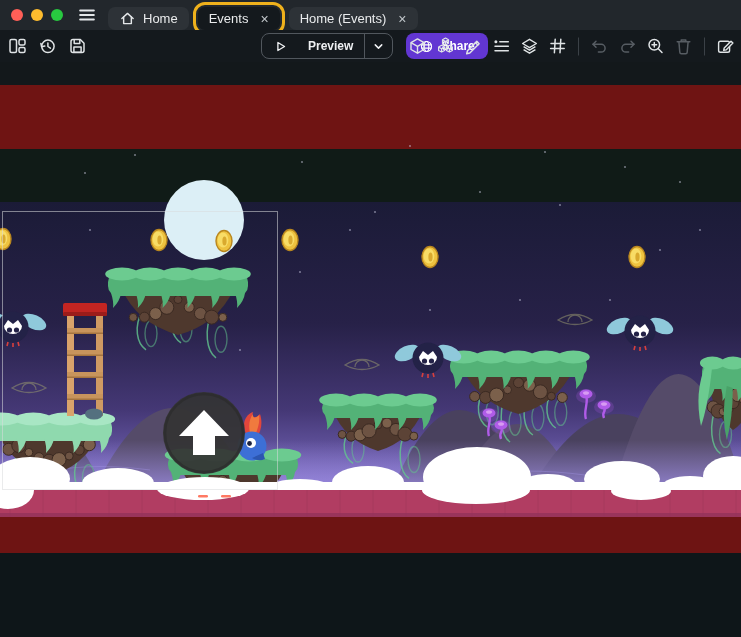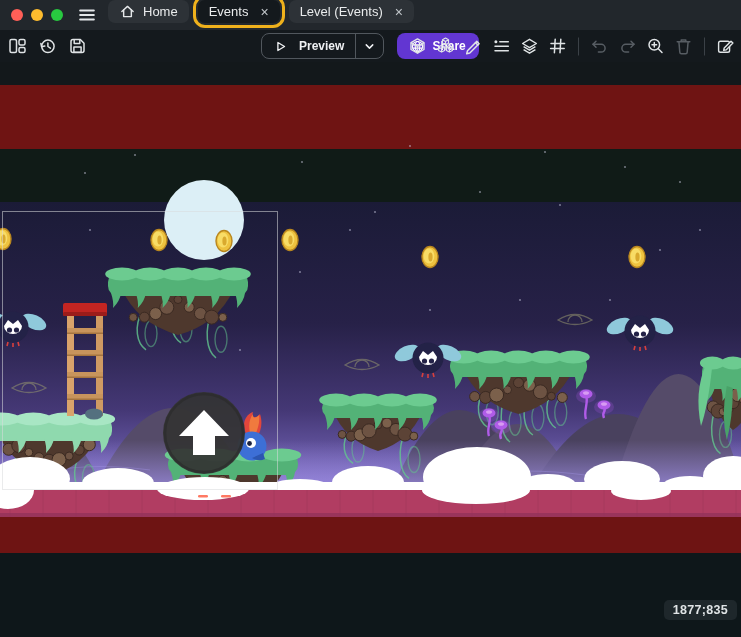--- a/index.html
+++ b/index.html
@@ -5,37 +5,37 @@
   *{margin:0;padding:0;box-sizing:border-box}
   html,body{width:741px;height:637px;overflow:hidden;background:#0e1619;
     font-family:"Liberation Sans","DejaVu Sans",sans-serif}
   .app{position:relative;width:741px;height:637px}
 
   
   .titlebar{height:30px;background:#22272c;display:flex;align-items:center;padding-left:11px}
   .traffic{display:flex;gap:8px;margin-right:13px}
   .tl{width:12px;height:12px;border-radius:50%;cursor:pointer}
   .hamburger{width:22px;height:22px;display:flex;align-items:center;justify-content:center;margin-right:10px;cursor:pointer}
-  .tabs{display:flex;align-items:flex-start;gap:9px;height:100%}
+  .tabs{display:flex;align-items:flex-end;gap:9px;height:100%}
   .tab{display:flex;align-items:center;gap:7px;height:23px;padding:0 11px;border-radius:7px;
     background:#2d3237;color:#e9ebec;font-size:13px;cursor:pointer;white-space:nowrap}
   .tab .close{color:#c2c7cb;font-size:14px;line-height:1;margin-left:5px;cursor:pointer}
   .tab.active{background:#14191d;outline:3px solid #efb11c;outline-offset:2px}
 
   
   .toolbar{position:relative;height:32px;background:#14191d}
   .tb-group{position:absolute;top:50%;transform:translateY(-50%);display:flex;align-items:center}
   .tb-left{left:5px;gap:5px}
   .tb-center{left:261px;gap:0}
   .tb-right{right:3px;gap:3px}
   .tb-icon{width:25px;height:25px;display:flex;align-items:center;justify-content:center;border-radius:5px;cursor:pointer}
   .divider{width:1px;height:18px;background:#3b4147;margin:0 5px}
   .preview-btn{display:flex;align-items:stretch;height:26px;border:1px solid #51575d;border-radius:8px;
     color:#eef0f2;font-size:12px;font-weight:700;cursor:pointer;overflow:hidden}
-  .preview-main{display:flex;align-items:center;gap:11px;padding:0 11px}
+  .preview-main{display:flex;align-items:center;gap:20px;padding:0 11px}
   .preview-caret{display:flex;align-items:center;padding:0 7px;border-left:1px solid #51575d}
   .share-btn{display:flex;align-items:center;gap:7px;height:26px;margin-left:13px;padding:0 13px;
     background:#6236d2;border-radius:8px;color:#fff;font-size:12px;font-weight:700;cursor:pointer}
 
   
   .canvas{position:relative;width:741px;height:491px;background:#13181b}
   .canvas svg{display:block}
   .statusbar{position:relative;width:741px;height:84px;background:#0e171a}
   .coords{position:absolute;top:47px;right:4px;background:#1e272b;color:#e0e4e6;
     font-size:12.5px;font-weight:700;padding:3px 9px;border-radius:5px;letter-spacing:.3px}
@@ -62,21 +62,21 @@
             <path d="M3.2 9.4 L9.5 3.8 L15.8 9.4"></path>
             <path d="M5.2 7.8 V15.2 H13.8 V7.8"></path>
           </svg>
         <span>Home</span>
       </div>
       <div class="tab active">
         <span>Events</span>
         <span class="close">×</span>
       </div>
       <div class="tab">
-        <span>Level (Events)</span>
+        <span>Home (Events)</span>
         <span class="close">×</span>
       </div>
     </nav>
   </header>
 
   <div class="toolbar">
     <div class="tb-group tb-left">
       <span class="tb-icon" aria-label="panels-icon">
         <svg width="19" height="19" viewBox="0 0 19 19" fill="none" stroke="#dfe3e5" stroke-width="1.5" stroke-linecap="round">
             <rect x="2" y="3" width="6.5" height="13" rx="1.5"></rect>
@@ -581,16 +581,13 @@
           <ellipse cx="203" cy="427" rx="46" ry="11" fill="#ffffff"></ellipse>
           <ellipse cx="476" cy="428" rx="54" ry="14" fill="#ffffff"></ellipse>
           <ellipse cx="641" cy="429" rx="30" ry="9" fill="#ffffff"></ellipse>
         </g>
         <rect x="198" y="433" width="10" height="2.5" rx="1.2" fill="#ff6248" opacity="0.85"></rect>
         <rect x="221" y="433" width="10" height="2.5" rx="1.2" fill="#ff6248" opacity="0.85"></rect>
         <rect x="2.5" y="149.5" width="275" height="278" fill="none" stroke="#d8dbdd" stroke-width="1" opacity="0.55"></rect>
       </svg>
   </div>
 
-  <div class="statusbar">
-    <div class="coords">1877;835</div>
-  </div>
 </div>
 
 </body></html>

